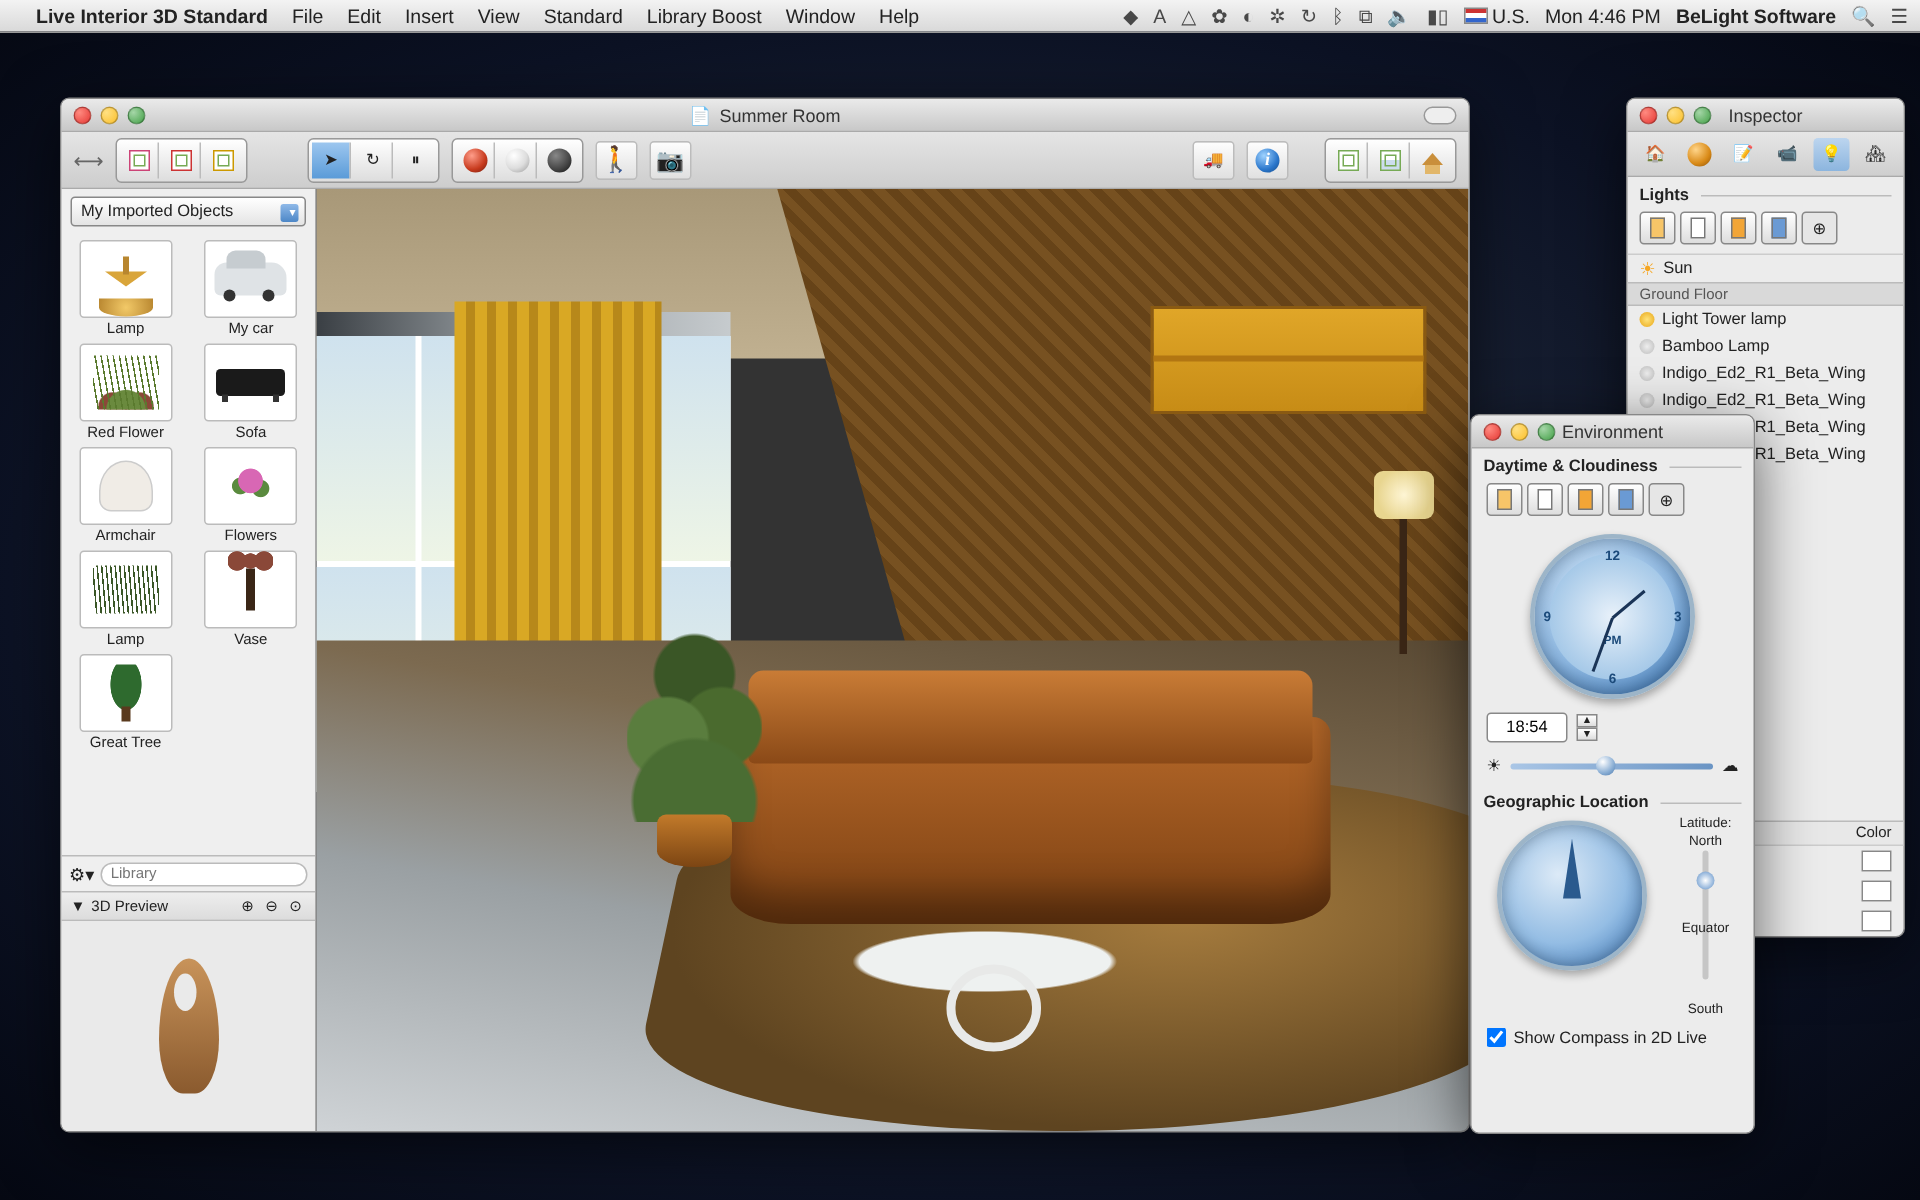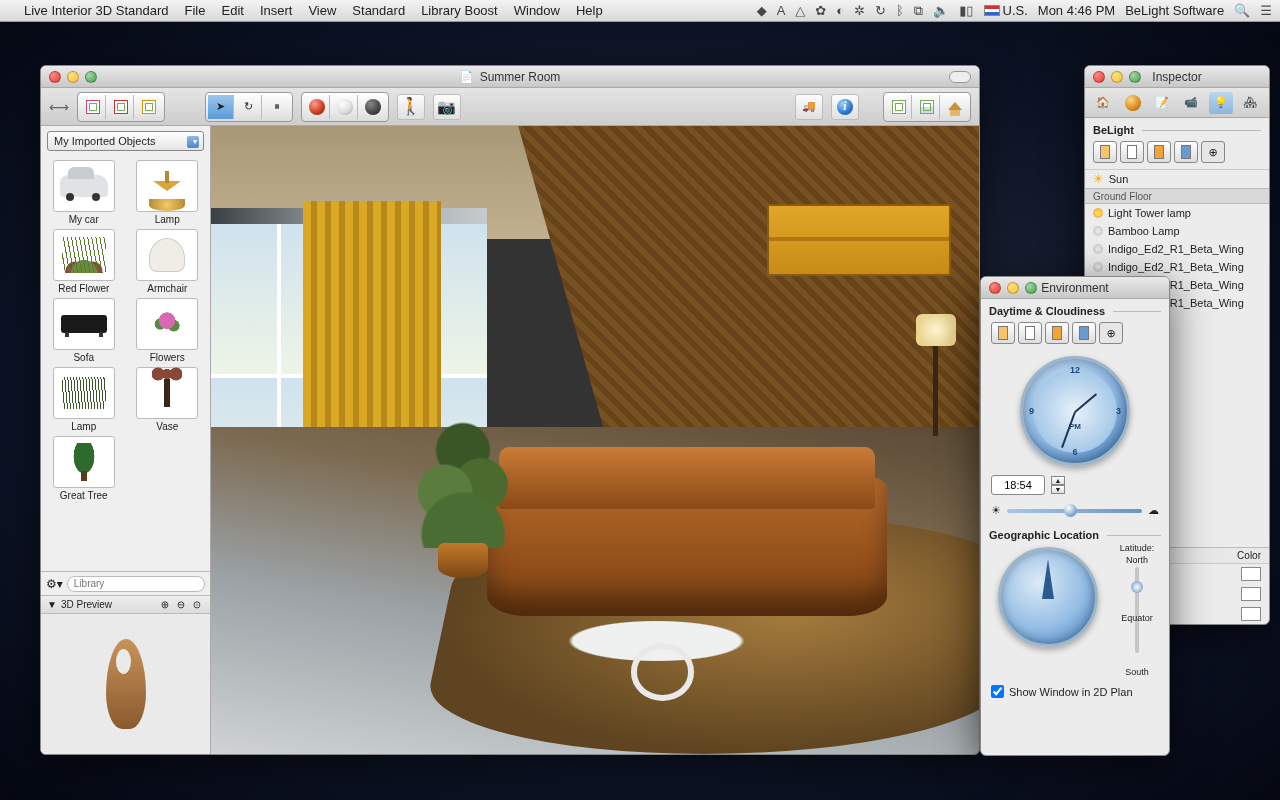--- a/index.html
+++ b/index.html
@@ -4,21 +4,21 @@
 <style>
 * { margin: 0; padding: 0; box-sizing: border-box; font-family: "Lucida Grande", -apple-system, sans-serif; }
 body { width: 1280px; height: 800px; background: radial-gradient(ellipse at center, #2a3548 0%, #0c1224 70%, #050812 100%); overflow: hidden; font-size: 11px; color: #222; position: relative; }
 body::before { content:""; position:absolute; inset:0; background-image: radial-gradient(1px 1px at 10% 20%, #fff, transparent), radial-gradient(1px 1px at 80% 60%, #fff, transparent), radial-gradient(1px 1px at 40% 85%, #fff, transparent), radial-gradient(1px 1px at 95% 15%, #fff, transparent), radial-gradient(1px 1px at 5% 90%, #fff, transparent); opacity:.4; }
 
 
 .menubar { position:absolute; top:0; left:0; right:0; height:22px; background: linear-gradient(#f3f3f3,#d9d9d9); display:flex; align-items:center; padding:0 8px; gap:16px; font-size:13px; border-bottom:1px solid #999; }
 .menubar .left { display:flex; align-items:center; gap:16px; }
 .menubar .right { margin-left:auto; display:flex; align-items:center; gap:10px; }
 .menubar .apple { font-size:15px; }
-.menubar .bold { font-weight:normal; }
+.menubar .bold { font-weight:bold; }
 .menubar .icon { font-size:13px; opacity:.8; }
 .flag { display:inline-flex; align-items:center; gap:3px; }
 .flag-box { width:16px; height:11px; background: linear-gradient(#c33 33%, #fff 33%, #fff 66%, #36c 66%); border:1px solid #888; }
 
 
 .window { position:absolute; background:#ececec; border:1px solid #888; border-radius:6px; box-shadow:0 10px 40px rgba(0,0,0,.6); display:flex; flex-direction:column; overflow:hidden; }
 .titlebar { height:22px; background:linear-gradient(#eaeaea,#c8c8c8); border-bottom:1px solid #aaa; display:flex; align-items:center; position:relative; font-size:12px; }
 .titlebar .lights { position:absolute; left:8px; display:flex; gap:6px; }
 .light { width:12px; height:12px; border-radius:50%; border:1px solid rgba(0,0,0,.25); }
 .red { background:radial-gradient(circle at 30% 30%,#ff8a80,#e53935);}
@@ -273,56 +273,56 @@
   <div class="workspace">
     <div class="sidebar">
       <div class="dropdown">
         <span>My Imported Objects</span>
           <span class="chev">▾</span>
       </div>
       <div class="lib-grid">
         <div class="lib-item">
             <div class="lib-thumb">
               <div class="th">
+                <div class="chandelier"></div>
+              </div>
+            </div>
+            <div class="lib-label">Lamp</div>
+          </div>
+        <div class="lib-item">
+            <div class="lib-thumb">
+              <div class="th">
                 <div class="car"></div>
               </div>
             </div>
             <div class="lib-label">My car</div>
           </div>
         <div class="lib-item">
             <div class="lib-thumb">
               <div class="th">
-                <div class="chandelier"></div>
-              </div>
-            </div>
-            <div class="lib-label">Lamp</div>
-          </div>
-        <div class="lib-item">
-            <div class="lib-thumb">
-              <div class="th">
                 <div class="grass"></div>
               </div>
             </div>
             <div class="lib-label">Red Flower</div>
           </div>
         <div class="lib-item">
             <div class="lib-thumb">
               <div class="th">
+                <div class="sofa-th"></div>
+              </div>
+            </div>
+            <div class="lib-label">Sofa</div>
+          </div>
+        <div class="lib-item">
+            <div class="lib-thumb">
+              <div class="th">
                 <div class="chair"></div>
               </div>
             </div>
             <div class="lib-label">Armchair</div>
-          </div>
-        <div class="lib-item">
-            <div class="lib-thumb">
-              <div class="th">
-                <div class="sofa-th"></div>
-              </div>
-            </div>
-            <div class="lib-label">Sofa</div>
           </div>
         <div class="lib-item">
             <div class="lib-thumb">
               <div class="th">
                 <div class="flower"></div>
               </div>
             </div>
             <div class="lib-label">Flowers</div>
           </div>
         <div class="lib-item">
@@ -415,21 +415,21 @@
   <div class="insp-tabs">
     <div class="insp-tab">🏠</div>
     <div class="insp-tab">
         <span class="sphere" style="background:radial-gradient(circle at 35% 30%,#ffd58a,#d98a17 60%,#8a5008);width:16px;height:16px;"></span>
       </div>
     <div class="insp-tab">📝</div>
     <div class="insp-tab">📹</div>
     <div class="insp-tab active">💡</div>
     <div class="insp-tab">🏘</div>
   </div>
-  <div class="section-label">BeLight</div>
+  <div class="section-label">Lights</div>
   <div class="preset-row">
     <div class="preset p1">
         <div class="door"></div>
       </div>
     <div class="preset">
         <div class="door"></div>
       </div>
     <div class="preset p3">
         <div class="door"></div>
       </div>
@@ -547,15 +547,15 @@
       <span>North</span>
       <div class="lat-slider">
           <div class="knob"></div>
         </div>
       <span style="position:relative;top:-42px">Equator</span>
       <span>South</span>
     </div>
   </div>
   <label class="env-chk">
     <input type="checkbox" checked="" style="">
-    <span>Show Window in 2D Plan</span>
+    <span>Show Compass in 2D Live</span>
   </label>
 </div>
 
 </body></html>

